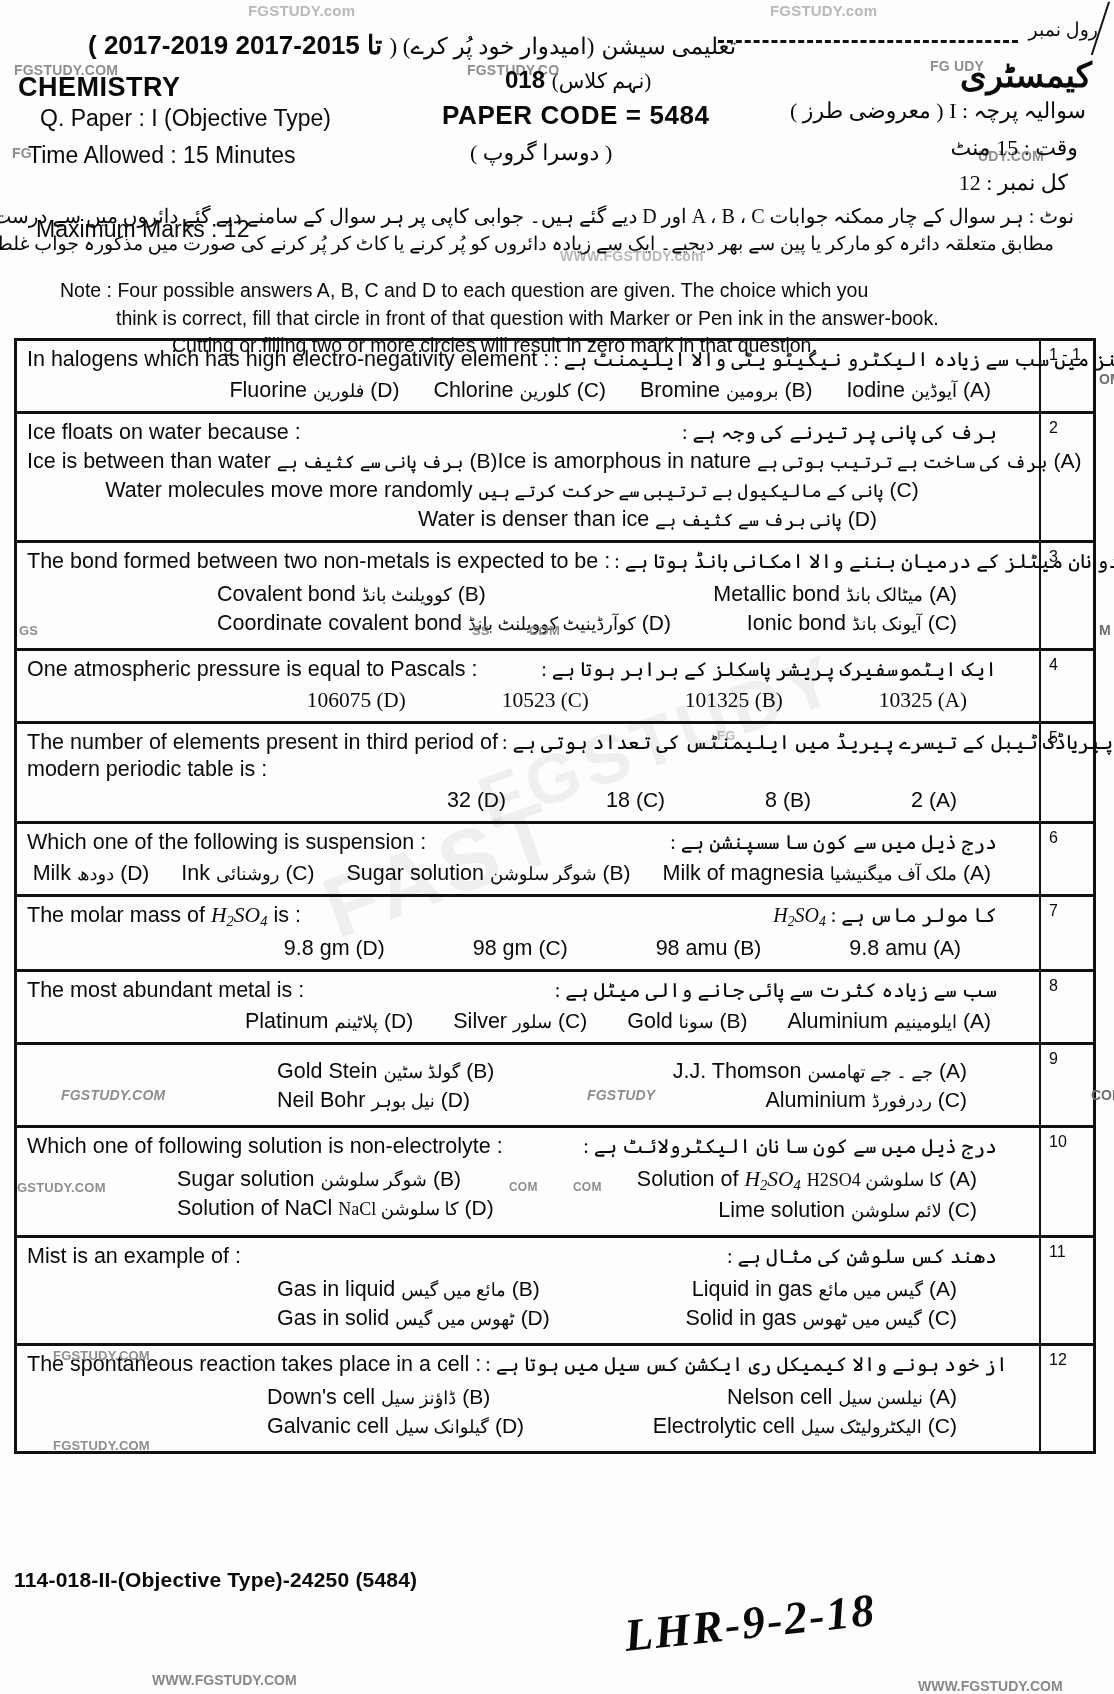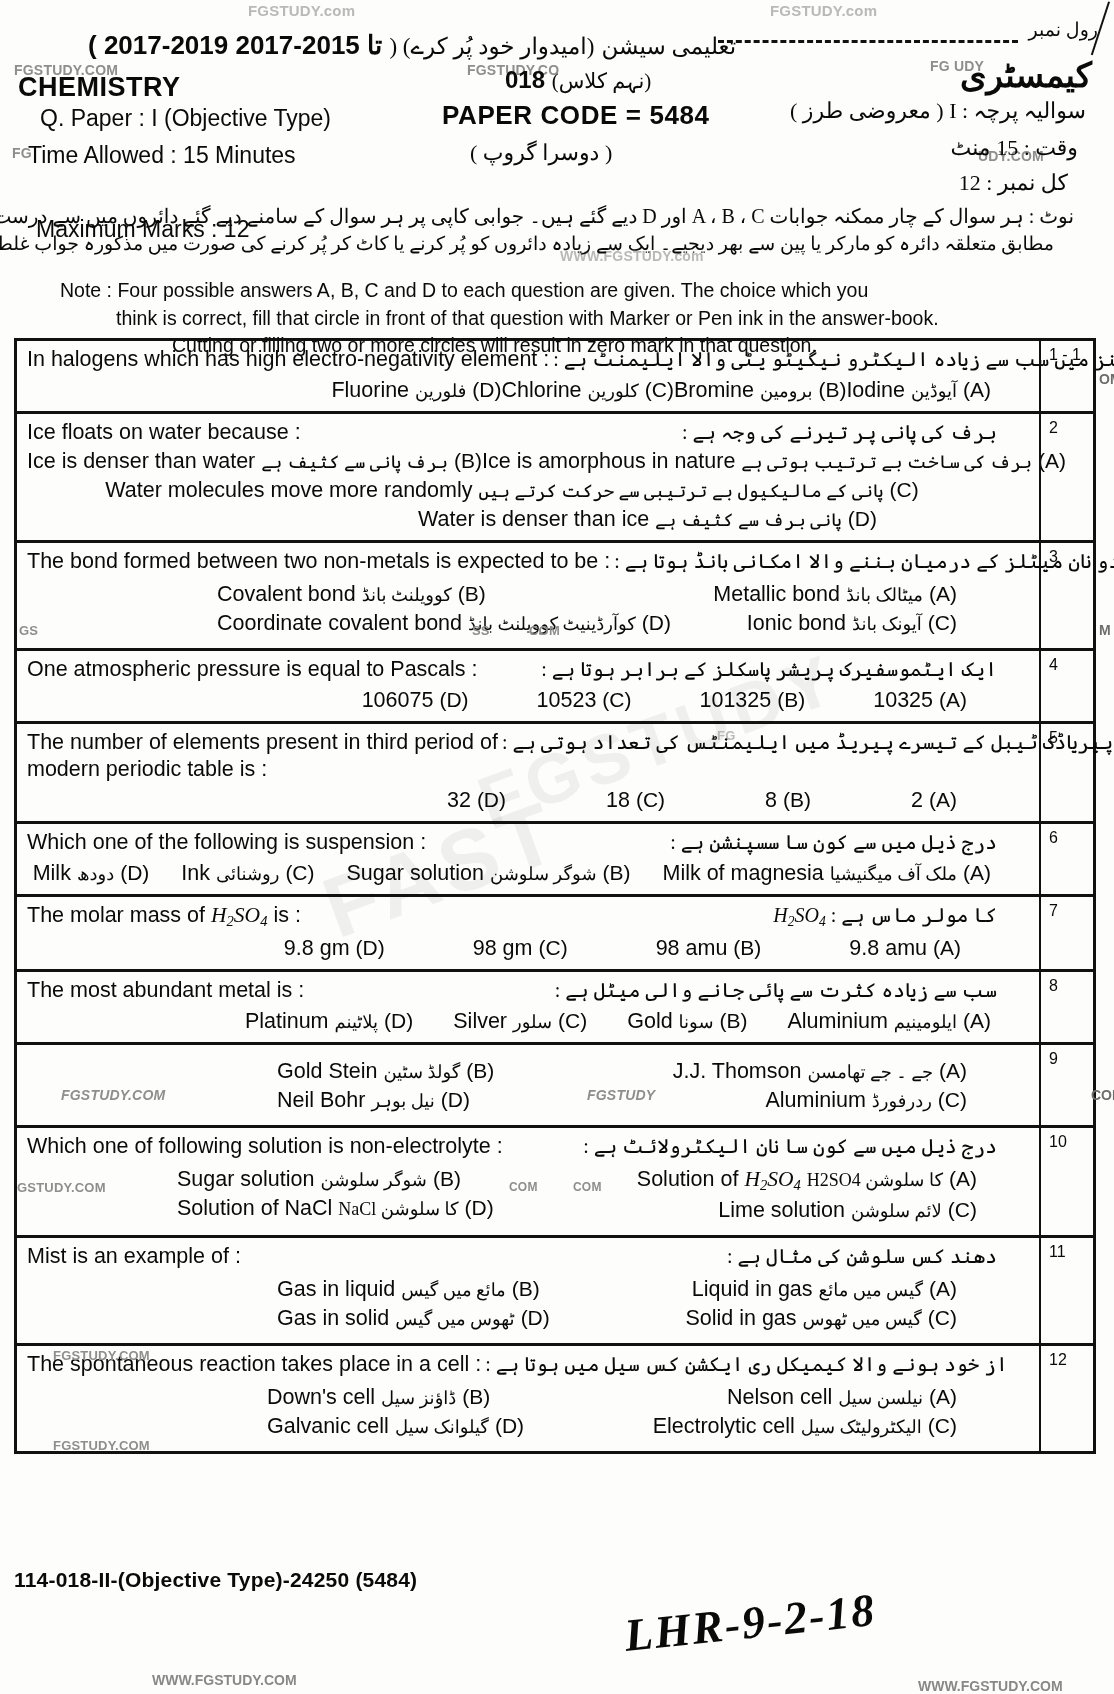--- a/index.html
+++ b/index.html
@@ -142,21 +142,21 @@
   .stem { display: flex; justify-content: space-between; align-items: flex-start; gap: 4px; }
   .stem-en { font-size: 21.5px; white-space: nowrap; }
   .stem-ur {
     font-size: 20px; direction: rtl; text-align: right;
     font-family: "Liberation Serif", serif; white-space: nowrap;
   }
 
   
   .opts-line {
     display: flex; justify-content: flex-end; align-items: baseline;
-    margin-top: 6px; padding-right: 6px;
+    gap: 34px; margin-top: 6px; padding-right: 6px;
   }
   .opt { font-size: 21.5px; white-space: nowrap; }
   .opt .ur { font-family: "Liberation Serif", serif; font-size: 18px; direction: rtl; }
   .opt .tag { font-size: 21px; }
 
   
   .opts-grid { display: flex; margin-top: 4px; }
   .opts-col { width: 50%; }
   .opts-col .opt { margin: 4px 0; }
   .col-left  { text-align: left;  padding-left: 190px; }
@@ -264,21 +264,21 @@
       <span class="stray" style="left:1082px; top:30px;">OM</span>
     </div>
 
     <div class="qrow">
       <div class="qbody">
         <div class="stem">
           <span class="stem-en">Ice floats on water because :</span>
           <span class="stem-ur">برف کی پانی پر تیرنے کی وجہ ہے :</span>
         </div>
         <div class="q2-row">
-          <span class="opt"><span>Ice is denser than water</span> <span class="ur">برف پانی سے کثیف ہے</span> <span class="tag">(B)</span></span>
+          <span class="opt"><span>Ice is between than water</span> <span class="ur">برف پانی سے کثیف ہے</span> <span class="tag">(B)</span></span>
           <span class="opt"><span>Ice is amorphous in nature</span> <span class="ur">برف کی ساخت بے ترتیب ہوتی ہے</span> <span class="tag">(A)</span></span>
         </div>
         <div class="q2-center">
           <span class="opt"><span>Water molecules move more randomly</span> <span class="ur">پانی کے مالیکیول بے ترتیبی سے حرکت کرتے ہیں</span> <span class="tag">(C)</span></span>
         </div>
         <div class="q2-right">
           <span class="opt"><span>Water is denser than ice</span> <span class="ur">پانی برف سے کثیف ہے</span> <span class="tag">(D)</span></span>
         </div>
       </div>
       <div class="qnum">2</div>
@@ -307,21 +307,21 @@
       <div class="qnum">3</div>
       <span class="stray" style="left:1082px; bottom:10px;">M</span>
     </div>
 
     <div class="qrow">
       <div class="qbody">
         <div class="stem">
           <span class="stem-en">One atmospheric pressure is equal to Pascals :</span>
           <span class="stem-ur">ایک ایٹموسفیرک پریشر پاسکلز کے برابر ہوتا ہے :</span>
         </div>
-        <div class="opts-line" style="gap:68px; padding-right:30px;">
+        <div class="opts-line" style="gap:96px; padding-right:30px;font-family:Liberation Serif, serif;">
           <span class="opt"><span>106075</span> <span class="tag">(D)</span></span>
           <span class="opt"><span>10523</span> <span class="tag">(C)</span></span>
           <span class="opt"><span>101325</span> <span class="tag">(B)</span></span>
           <span class="opt"><span>10325</span> <span class="tag">(A)</span></span>
         </div>
       </div>
       <div class="qnum">4</div>
     </div>
 
     <div class="qrow">

